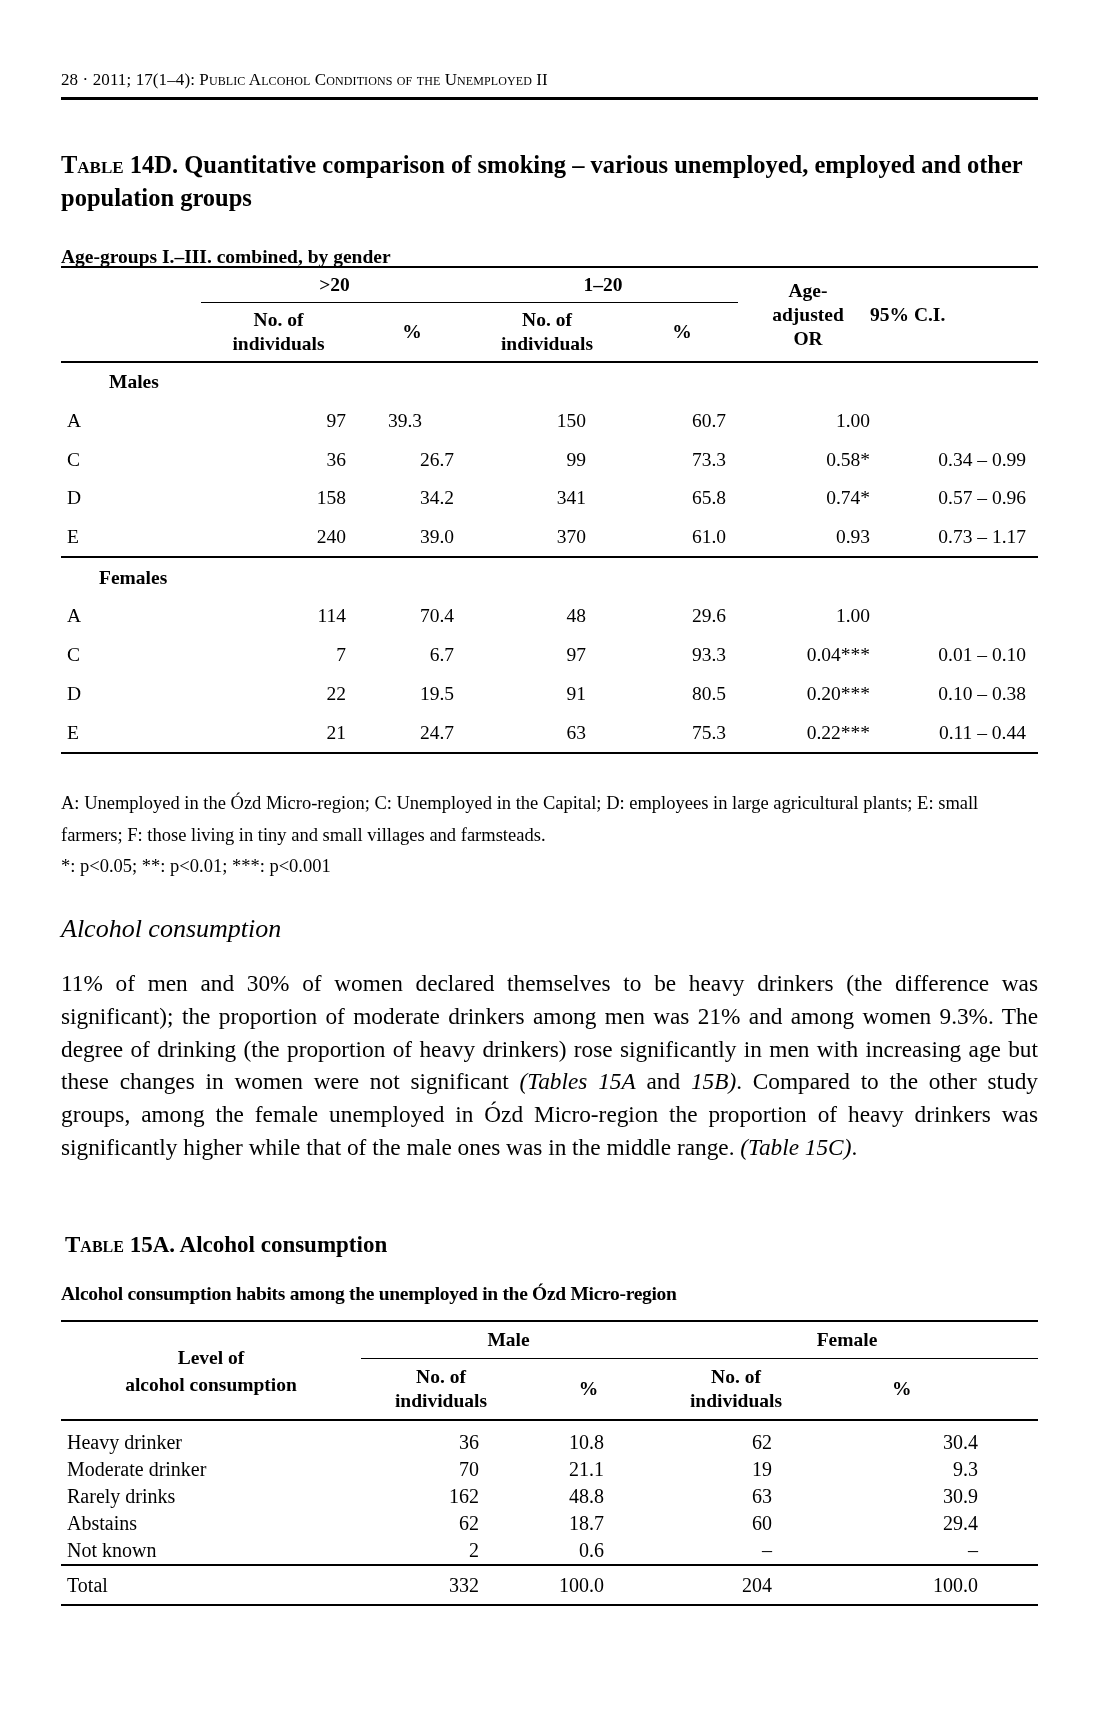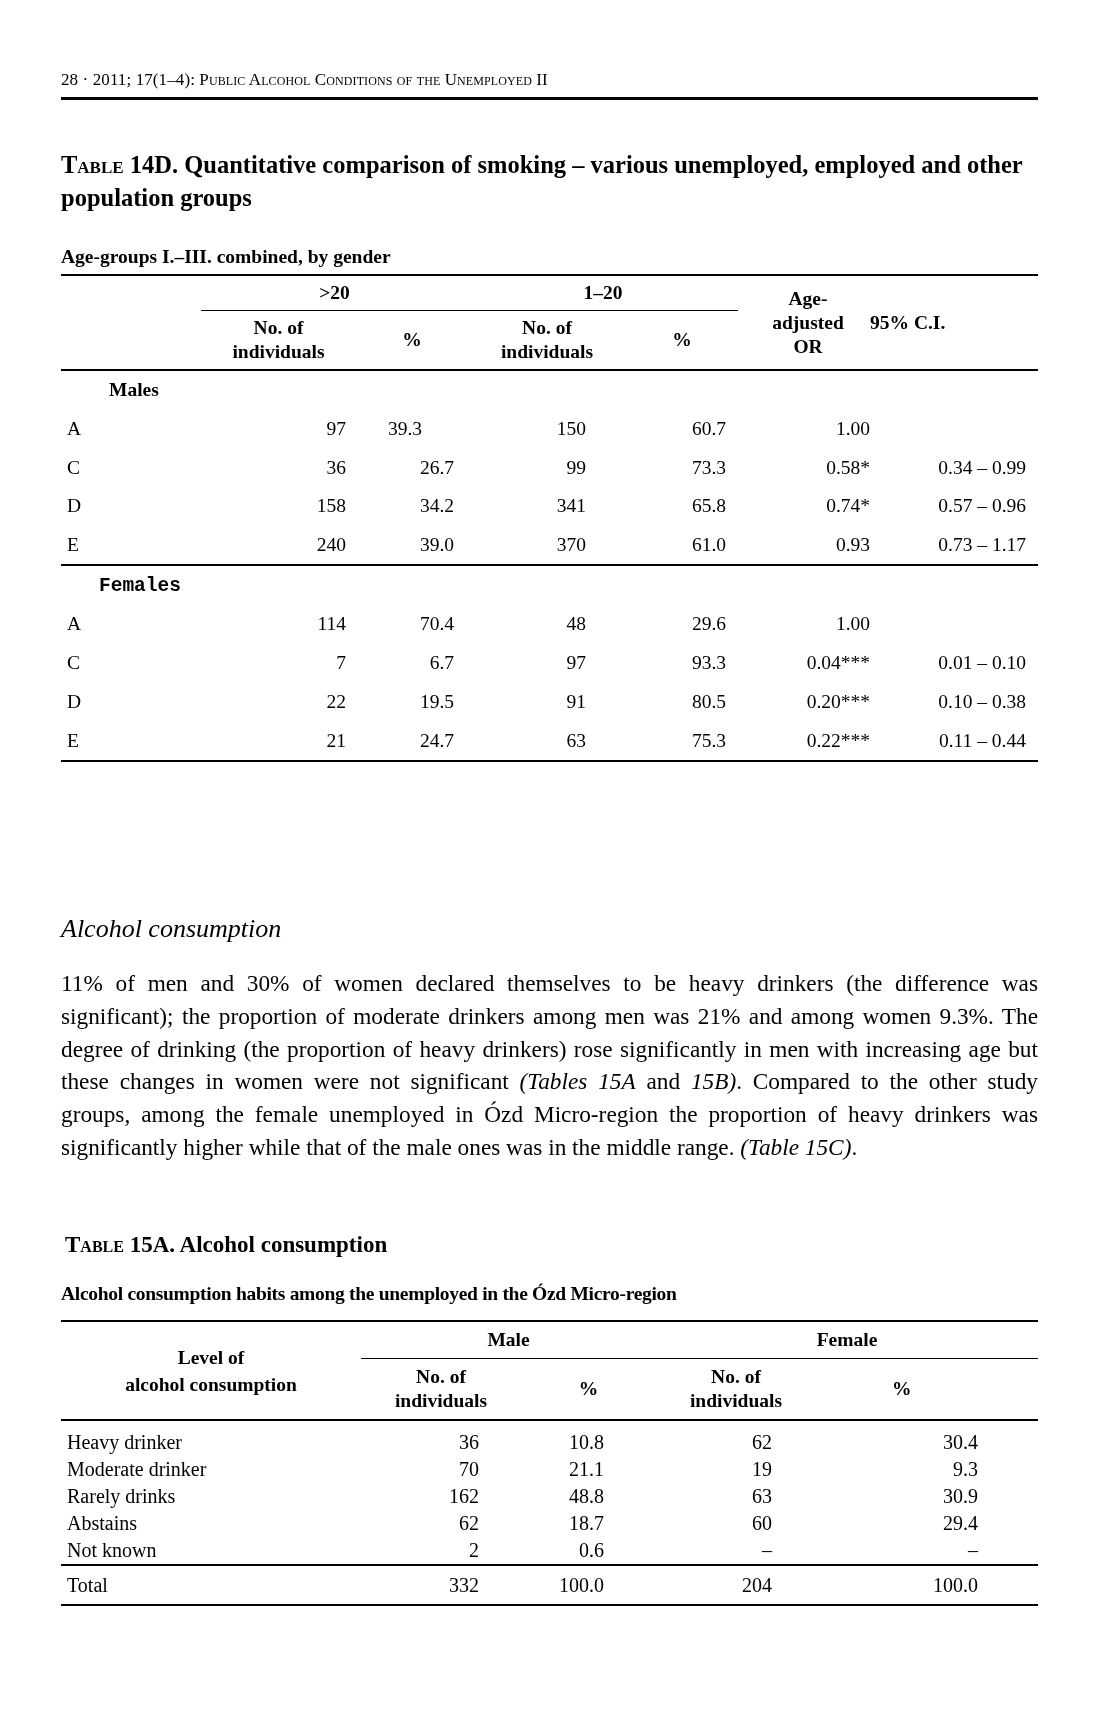--- a/index.html
+++ b/index.html
@@ -22,29 +22,29 @@
   .t-title .sc { font-variant: small-caps; }
   .t-sub {
     position: absolute; left: 0; font-weight: bold; font-size: 19.5px;
   }
 
   table.tbl { border-collapse: collapse; position: absolute; left: 0; width: 977px; }
   .tbl td, .tbl th { padding: 0; font-size: 19.5px; }
   .tbl th { font-weight: bold; text-align: center; line-height: 24px; }
 
   
-  #t14 { top: 274px; }
+  #t14 { top: 266px; }
   #t14 .toprule td, #t14 .toprule th { border-top: 2px solid #000; }
   #t14 .hdr2 th { border-bottom: 2.5px solid #000; }
   #t14 .grp th.under { border-bottom: 1.5px solid #000; }
   #t14 .grp th { height: 34px; vertical-align: middle; }
   #t14 .hdr2 th { height: 58px; vertical-align: middle; }
   #t14 td { height: 38.7px; vertical-align: middle; }
   #t14 .sect td { font-weight: bold; }
-  #t14 .sep td { border-top: 2.5px solid #000; font-family: Liberation Mono, monospace; }
+  #t14 .sep td { border-top: 2.5px solid #000; }
   #t14 .last td { border-bottom: 2.5px solid #000; }
   #t14 .num { text-align: right; }
   #t14 .or { text-align: right; padding-left: 18px; }
   #t14 .ci { text-align: right; }
 
   .foot {
     position: absolute; top: 788px; left: 0; width: 977px;
     font-size: 18.5px; line-height: 31.5px;
   }
 
@@ -206,20 +206,22 @@
           <td class="num" style="padding-right: 14px;">24.7</td>
           <td class="num" style="padding-right: 40px;">63</td>
           <td class="num" style="padding-right: 12px;">75.3</td>
           <td class="or">0.22***</td>
           <td class="ci" style="padding-right: 12px;">0.11 – 0.44</td>
         </tr>
       </tbody>
   </table>
 
   <div class="foot">
+    <div>A: Unemployed in the Ózd Micro-region; C: Unemployed in the Capital; D: employees in large agricultural plants; E: small farmers; F: those living in tiny and small villages and farmsteads.</div>
+    <div>*: p&lt;0.05; **: p&lt;0.01; ***: p&lt;0.001</div>
   </div>
 
   <div class="sec-head">Alcohol consumption</div>
   <div class="body-text"><span>11% of men and 30% of women declared themselves to be heavy drinkers (the difference was significant); the proportion of moderate drinkers among men was 21% and among women 9.3%. The degree of drinking (the proportion of heavy drinkers) rose significantly in men with increasing age but these changes in women were not significant </span><span class="it">(Tables 15A</span><span> and </span><span class="it">15B)</span><span>. Compared to the other study groups, among the female unemployed in Ózd Micro-region the proportion of heavy drinkers was significantly higher while that of the male ones was in the middle range. </span><span class="it">(Table 15C)</span><span>.</span></div>
 
   <div class="t-title2">
     <span class="sc">Table</span>
     <span>15A.</span>
     <span>Alcohol consumption</span>
   </div>

